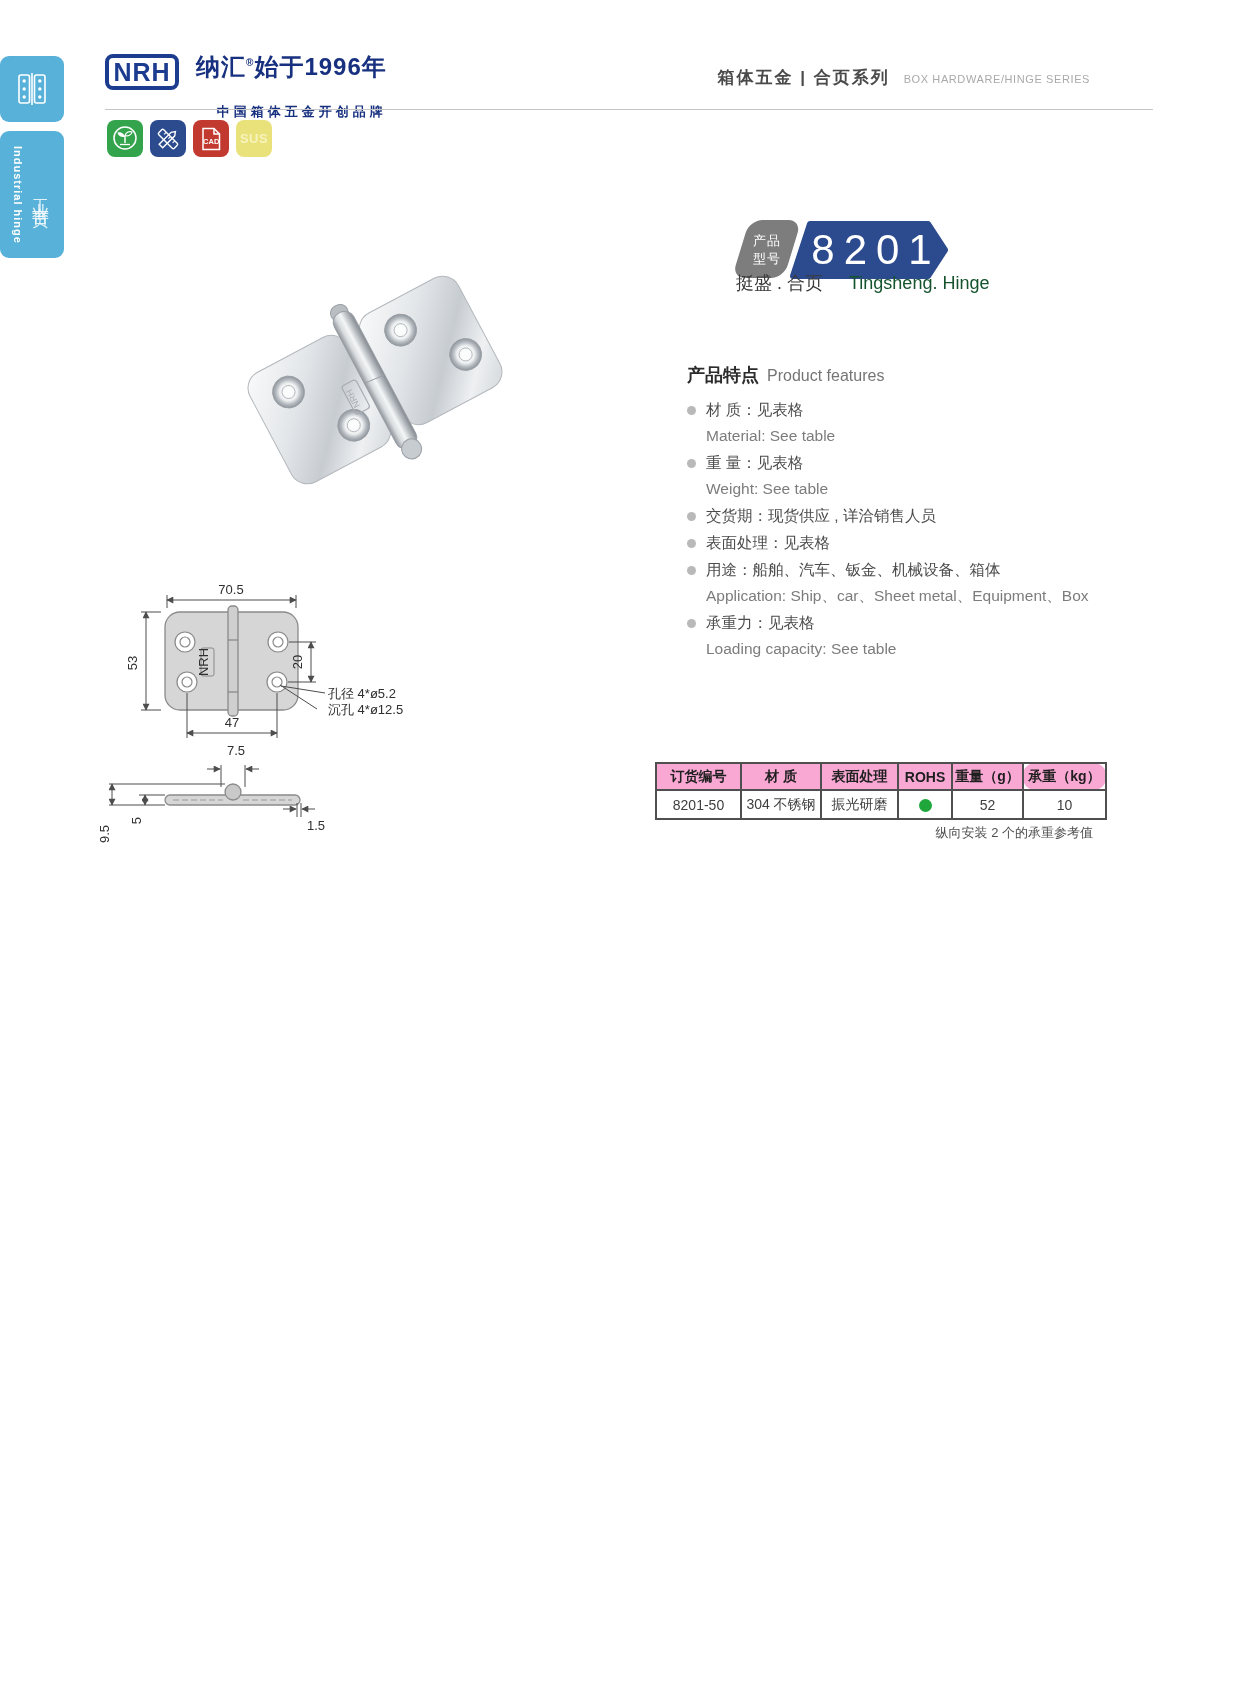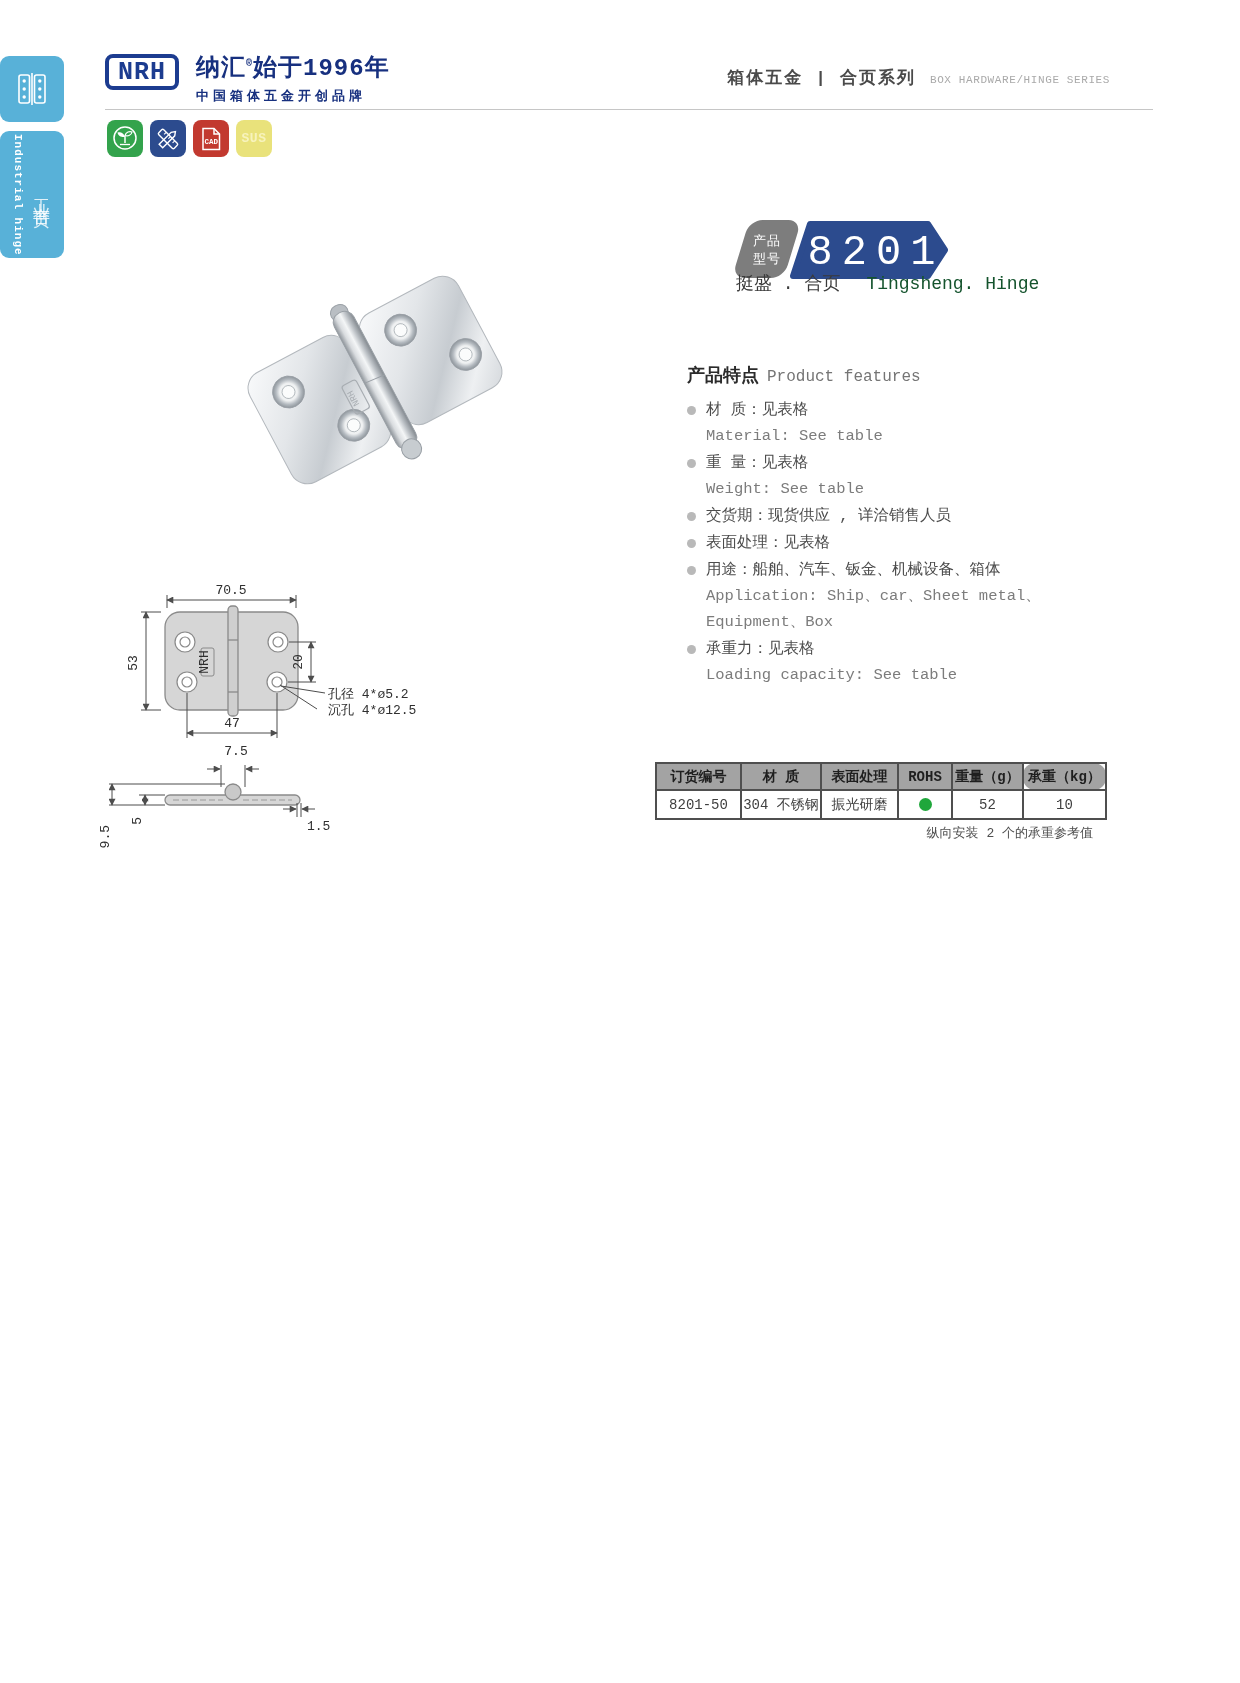--- a/index.html
+++ b/index.html
@@ -1,34 +1,34 @@
 <!DOCTYPE html>
 <html><head>
 <meta charset="utf-8">
 <style>
   html,body { margin:0; padding:0; background:#ffffff; }
   #canvas { position:relative; width:1240px; height:1683px; background:#ffffff;
-            font-family:Liberation Mono, monospace; overflow:hidden; }
+            font-family:Liberation Sans, sans-serif; overflow:hidden; }
 
   
   .sidebar-tab { position:absolute; left:0; background:#58b1d8; border-radius:9px; }
   #tab-hinge-icon { top:56px; width:64px; height:66px; display:flex; align-items:center; justify-content:center; }
   #tab-industrial { top:131px; width:64px; height:127px; display:flex; align-items:center; justify-content:center; gap:5px; }
   .tab-en { writing-mode:vertical-rl; font-size:11px; font-weight:700; color:#ffffff; letter-spacing:1px; }
   .tab-cn { writing-mode:vertical-rl; font-size:17px; color:rgba(255,255,255,0.82); letter-spacing:5px; }
 
   
   .logo-box { position:absolute; left:105px; top:54px; width:66px; height:28px;
               border:4px solid #1c3c90; border-radius:8px; display:flex; align-items:center; justify-content:center;
               color:#1c3c90; font-size:25px; font-weight:800; letter-spacing:1px; }
   .brand { position:absolute; left:196px; top:51px; color:#17307f; }
   .brand-top { font-size:24px; font-weight:800; letter-spacing:1px; }
   .brand-reg { font-size:10px; vertical-align:super; }
-  .brand-sub { margin-top:4px; font-size:13px; font-weight:700; letter-spacing:4px; }
-  .series { position:absolute; left:640px; top:66px; width:470px; display:flex; justify-content:flex-end; align-items:baseline; gap:14px; }
+  .brand-sub { margin-top:20px; font-size:13px; font-weight:700; letter-spacing:4px;text-align:right; }
+  .series { position:absolute; left:620px; top:66px; width:470px; display:flex; justify-content:flex-end; align-items:baseline; gap:14px; }
   .series-cn { font-size:17px; font-weight:700; color:#4a4a4a; letter-spacing:2px; }
   .series-en { font-size:11px; color:#a9a9a9; letter-spacing:0.6px; }
   .header-rule { position:absolute; left:105px; top:109px; width:1048px; height:1px; background:#c6c6c6; }
 
   
   .badges { position:absolute; left:107px; top:120px; display:flex; gap:7px; }
   .badge { width:36px; height:37px; border-radius:8px; display:flex; align-items:center; justify-content:center; }
   .badge.eco   { background:#33a34c; }
   .badge.tools { background:#2c4b8e; }
   .badge.cad   { background:#c2392f; }
@@ -47,21 +47,21 @@
   .ft-cn { font-size:18px; font-weight:700; color:#2b2b2b; }
   .ft-en { font-size:16px; color:#757575; margin-left:8px; }
   .feat { margin-bottom:1px; }
   .feat-cn { font-size:15.5px; color:#4c4c4c; line-height:26px; display:flex; align-items:center; }
   .dot { width:9px; height:9px; border-radius:50%; background:#b9b9b9; margin-right:10px; flex:none; }
   .feat-en { font-size:15.5px; color:#7c7c7c; line-height:26px; padding-left:19px; }
 
   
   .spec { position:absolute; left:655px; top:762px; border-collapse:collapse; table-layout:fixed; }
   .spec th, .spec td { border:2px solid #4f4f4f; text-align:center; padding:0; font-size:14px; }
-  .spec th { background:#a3a3a3; height:25px; font-weight:700; color:#1f1f1f; }
+  .spec th { background:#f9a8d4; height:25px; font-weight:700; color:#1f1f1f; }
   .spec td { height:27px; color:#3f3f3f; background:#ffffff; }
   .rohs-dot { display:inline-block; width:13px; height:13px; border-radius:50%; background:#1fa73b; vertical-align:middle; }
   .table-note { position:absolute; left:655px; top:824px; width:438px; text-align:right; font-size:13px; color:#4f4f4f; }
 
   
   .draw { position:absolute; }
   .draw text { font-size:13px; fill:#2f2f2f; }
   .photo-svg { position:absolute; left:215px; top:250px; }
 </style>
 </head>

